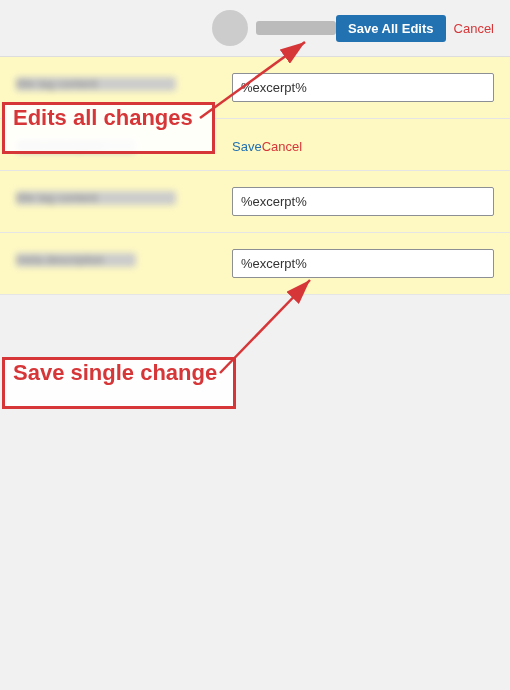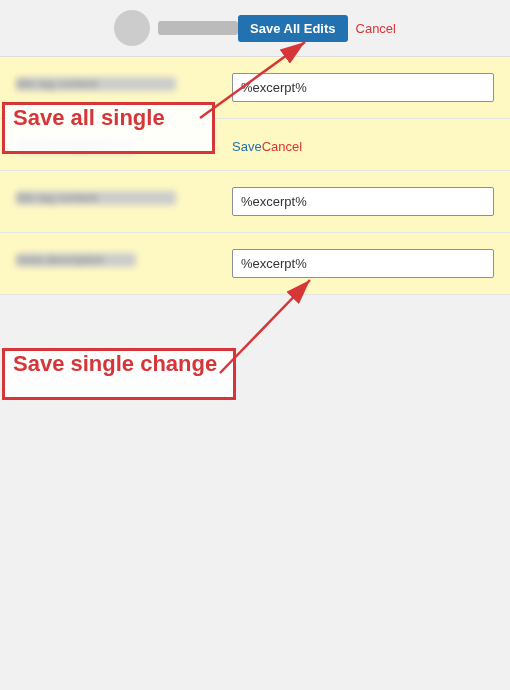--- a/index.html
+++ b/index.html
@@ -19,21 +19,21 @@
       position: relative;
       background: #f1f1f1;
     }
 
     
     .header-bar {
       background: #f1f1f1;
       padding: 10px 16px;
       display: flex;
       align-items: center;
-      justify-content: center;
+      justify-content: flex-end;
       border-bottom: 1px solid #ddd;
     }
 
     .header-left {
       display: flex;
       align-items: center;
       gap: 8px;
     }
 
     .avatar-placeholder {
@@ -226,24 +226,24 @@
         <div class="label-placeholder blurred-text short">meta description</div>
       </div>
       <div class="section-field">
         <input class="text-input" type="text" value="%excerpt%" style="">
       </div>
     </div>
 
   </div>
 
   <div class="annotation-box" style="left: 2px; top: 102px; width: 213px; height: 52px;">
-    <span class="annotation-text">Save all single</span>
-  </div>
-
-  <div class="annotation-box" style="left: 2px; top: 348px; width: 234px; height: 52px;">
+    <span class="annotation-text">Edits all changes</span>
+  </div>
+
+  <div class="annotation-box" style="left: 2px; top: 357px; width: 234px; height: 52px;">
     <span class="annotation-text">Save single change</span>
   </div>
 
   <svg class="arrows-layer">
 
     <defs>
       <marker id="arrowhead1" markerWidth="10" markerHeight="7" refX="10" refY="3.5" orient="auto">
         <polygon points="0 0, 10 3.5, 0 7" fill="#d63638"></polygon>
       </marker>
       <marker id="arrowhead2" markerWidth="10" markerHeight="7" refX="10" refY="3.5" orient="auto">

